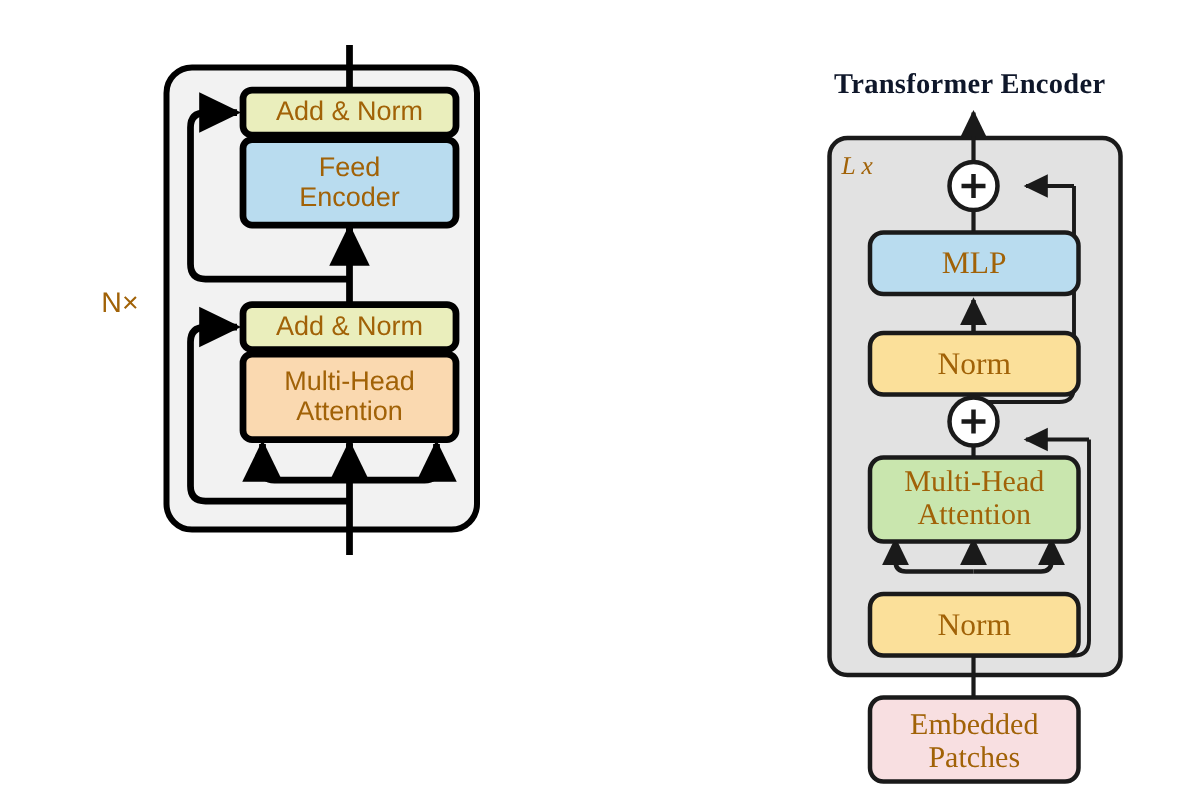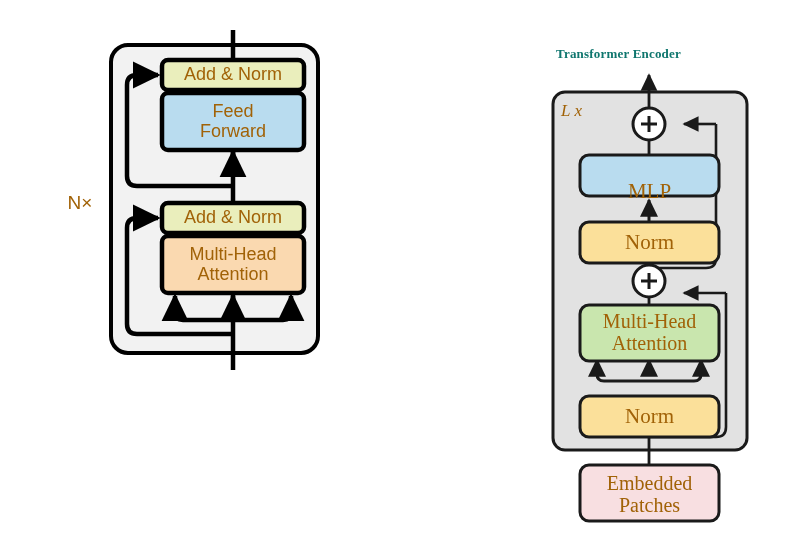--- a/index.html
+++ b/index.html
@@ -20,22 +20,22 @@
     white-space:pre-line;
     pointer-events:none;
     display:flex;align-items:center;justify-content:center;
   }
   .sans{font-family:"Liberation Sans", sans-serif;}
   .serif{font-family:"Liberation Serif", serif;}
   .title{
     position:absolute;
     font-family:"Liberation Serif", serif;
     font-weight:bold;
-    font-size:13px;
-    color:#0f766e;
+    font-size:19px;
+    color:#0f172a;
     letter-spacing:.2px;
     white-space:nowrap;
   }
 </style>
 </head>
 <body>
 
 <div class="stage">
 
   <svg class="svg-root" width="793" height="541">
@@ -152,32 +152,32 @@
       <line x1="641" y1="281" x2="657" y2="281" stroke="#1a1a1a" stroke-width="3"></line>
       <line x1="649" y1="273" x2="649" y2="289" stroke="#1a1a1a" stroke-width="3"></line>
     </g>
   </svg>
 
   <div class="lbl sans" style="left:58px;top:190px;width:44px;height:26px;font-size:19px;">N×</div>
 
   <div class="lbl sans" style="left:162px;top:60px;width:142px;height:30px;font-size:18px;">Add &amp; Norm</div>
 
   <div class="lbl sans" style="left:162px;top:93px;width:142px;height:57px;font-size:18px;">Feed
-Forward</div>
+Encoder</div>
 
   <div class="lbl sans" style="left:162px;top:203px;width:142px;height:30px;font-size:18px;">Add &amp; Norm</div>
 
   <div class="lbl sans" style="left:162px;top:236px;width:142px;height:57px;font-size:18px;">Multi-Head
 Attention</div>
 
   <div class="title" style="left:556px;top:46px;">Transformer Encoder</div>
 
   <div class="lbl serif" style="left:561px;top:100px;width:40px;height:22px;font-size:17px;justify-content:flex-start;font-style:italic;">L x</div>
 
-  <div class="lbl serif" style="left:580px;top:155px;width:139px;height:41px;font-size:21px;margin-top:16px;">MLP</div>
+  <div class="lbl serif" style="left:580px;top:155px;width:139px;height:41px;font-size:21px;">MLP</div>
 
   <div class="lbl serif" style="left:580px;top:222px;width:139px;height:41px;font-size:21px;">Norm</div>
 
   <div class="lbl serif" style="left:580px;top:305px;width:139px;height:56px;font-size:20px;">Multi-Head
 Attention</div>
 
   <div class="lbl serif" style="left:580px;top:396px;width:139px;height:41px;font-size:21px;">Norm</div>
 
   <div class="lbl serif" style="left:580px;top:465px;width:139px;height:60px;font-size:20px;">Embedded
 Patches</div>

